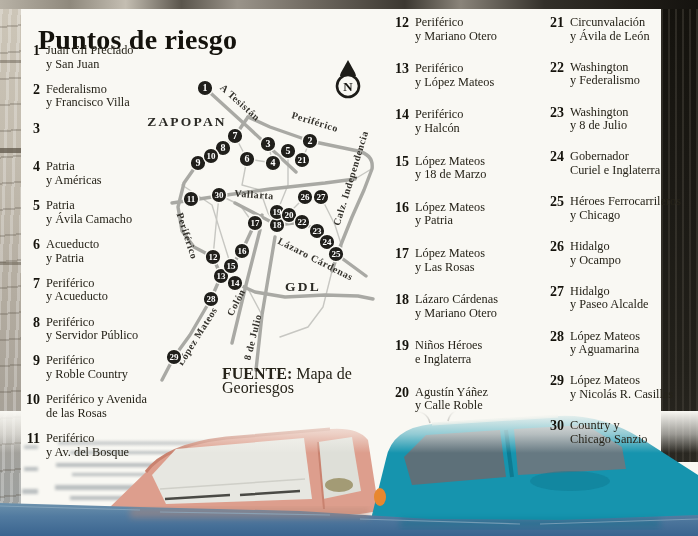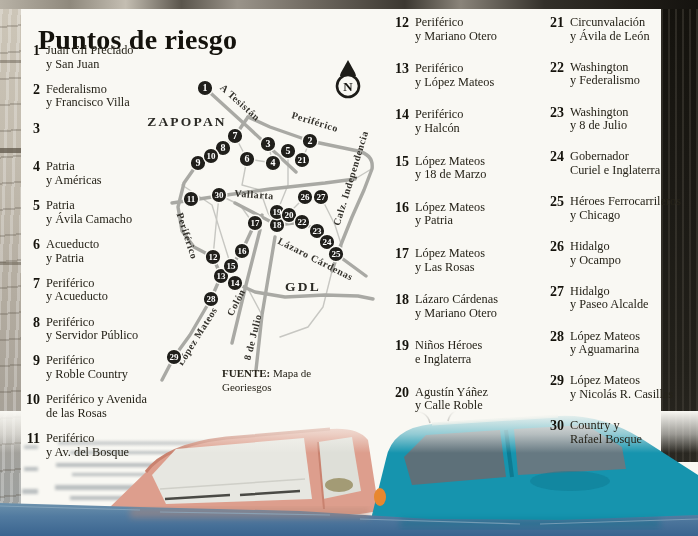--- a/index.html
+++ b/index.html
@@ -31,21 +31,21 @@
   .map{position:absolute;left:120px;top:55px;z-index:5;}
   .road-main{stroke:#a9a9a4;stroke-width:3.4;fill:none;stroke-linecap:round;stroke-linejoin:round;}
   .road-minor{stroke:#c7c7c2;stroke-width:1.4;fill:none;stroke-linecap:round;stroke-linejoin:round;}
   .map text{font-family:"Liberation Serif",serif;}
   .road-label{font-size:10px;font-weight:bold;fill:#34322c;letter-spacing:.6px;}
   .city-label{font-size:13.5px;font-weight:bold;fill:#2b2a25;letter-spacing:2.2px;}
   .marker circle{fill:#201f1b;stroke:#fbfaf5;stroke-width:1.4;}
   .marker text{fill:#ffffff;font-weight:bold;}
   .compass-n{font-size:13px;font-weight:bold;fill:#14130f;}
   
-  .source{position:absolute;left:222px;top:367px;z-index:6;font-size:11px;
+  .source{position:absolute;left:222px;top:367px;z-index:6;font-size:16px;
     line-height:13.5px;color:#262319;}
   .source b{font-weight:bold;}
   
   .photo{position:absolute;left:0;top:411px;width:698px;height:125px;z-index:4;}
 </style>
 </head>
 <body>
 
 <div class="stage">
   <div class="wall"></div>
@@ -258,21 +258,21 @@
         <div class="num" style="width: 24px;">29</div>
         <div class="txt">
           <div>López Mateos</div>
           <div>y Nicolás R. Casillas</div>
         </div>
       </div>
       <div class="item" style="height: 44.8px;">
         <div class="num" style="width: 24px;">30</div>
         <div class="txt">
           <div>Country y</div>
-          <div>Rafael Bosque</div>
+          <div>Chicago Sanzio</div>
         </div>
       </div>
     </div>
 
   <svg class="map" width="265" height="352" viewBox="0 0 265 352">
     <g>
 
       <path class="road-minor" d="M127,104 L153,108 L168,96 L182,105 L190,86"></path>
       <path class="road-minor" d="M148,89 L153,108"></path>
       <path class="road-minor" d="M115,81 L127,104 L122,130 L140,135"></path>

